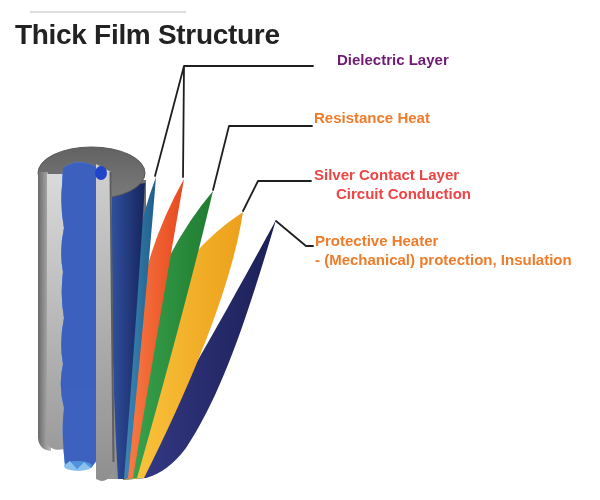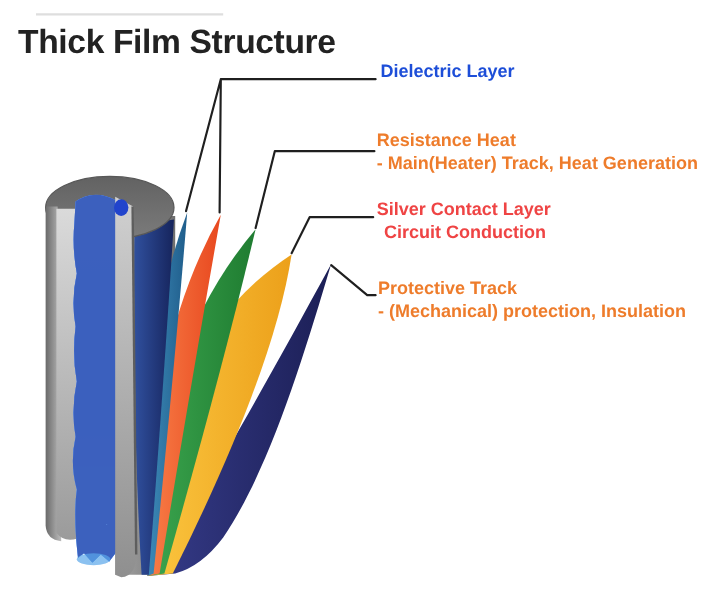--- a/index.html
+++ b/index.html
@@ -3,21 +3,21 @@
 <meta charset="utf-8">
 <style>
   html,body{margin:0;padding:0;background:#ffffff;}
   .stage{position:relative;width:600px;height:500px;background:#ffffff;overflow:hidden;
          font-family:"Liberation Sans","DejaVu Sans",sans-serif;}
   .stage svg{position:absolute;left:0;top:0;}
   .page-title{position:absolute;left:15px;top:19px;font-size:28px;font-weight:600;
               color:#222222;letter-spacing:-0.3px;}
   .callout{position:absolute;font-size:15px;font-weight:600;line-height:19px;white-space:nowrap;}
   .callout .sub{display:block;}
-  .callout .sub.indent{padding-left:6px;}
+  .callout .sub.indent{padding-left:6px;margin-left:16px;}
   .c0{left:317px;top:50px;}
   .c1{left:314px;top:108px;}
   .c2{left:314px;top:165px;}
   .c3{left:315px;top:231px;}
 </style>
 </head>
 <body>
 
 <div class="stage">
 
@@ -118,29 +118,28 @@
     <g stroke="#1f1f1f" stroke-width="1.8" fill="none" stroke-linejoin="round" stroke-linecap="round">
       <path d="M 313,66 L 184,66 L 155,176 M 184,66 L 183,177"></path>
       <path d="M 312,126 L 229,126 L 213,190"></path>
       <path d="M 311,181 L 258,181 L 243,211"></path>
       <path d="M 313,246 L 306,246 L 276,221"></path>
     </g>
   </svg>
 
   <div class="page-title">Thick Film Structure</div>
 
-  <div class="callout c0" style="color: #1d4ed8;">
+  <div class="callout c0" style="color: #701a75; margin-left: 20px;">
     <span>Dielectric Layer</span>
   </div>
   <div class="callout c1" style="color: rgb(238, 124, 43);">
     <span>Resistance Heat</span>
-    <span class="sub">- Main(Heater) Track, Heat Generation</span>
   </div>
   <div class="callout c2" style="color: #ef4444;">
     <span>Silver Contact Layer</span>
     <span class="sub indent">Circuit Conduction</span>
   </div>
   <div class="callout c3" style="color: rgb(238, 124, 43);">
-    <span>Protective Track</span>
+    <span>Protective Heater</span>
     <span class="sub">- (Mechanical) protection, Insulation</span>
   </div>
 
 </div>
 
 </body></html>

